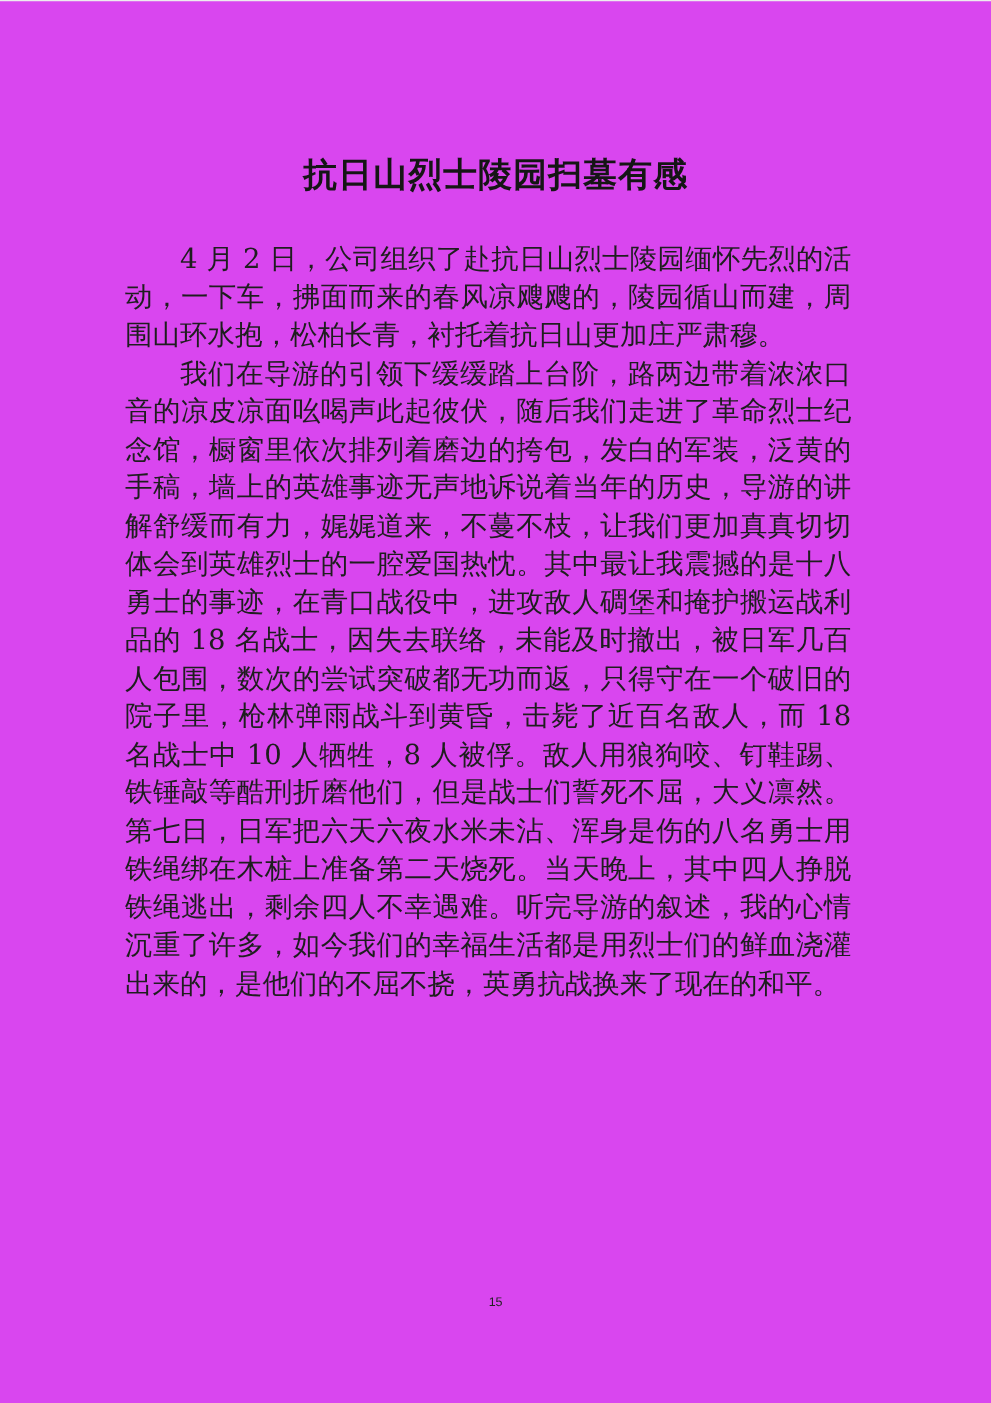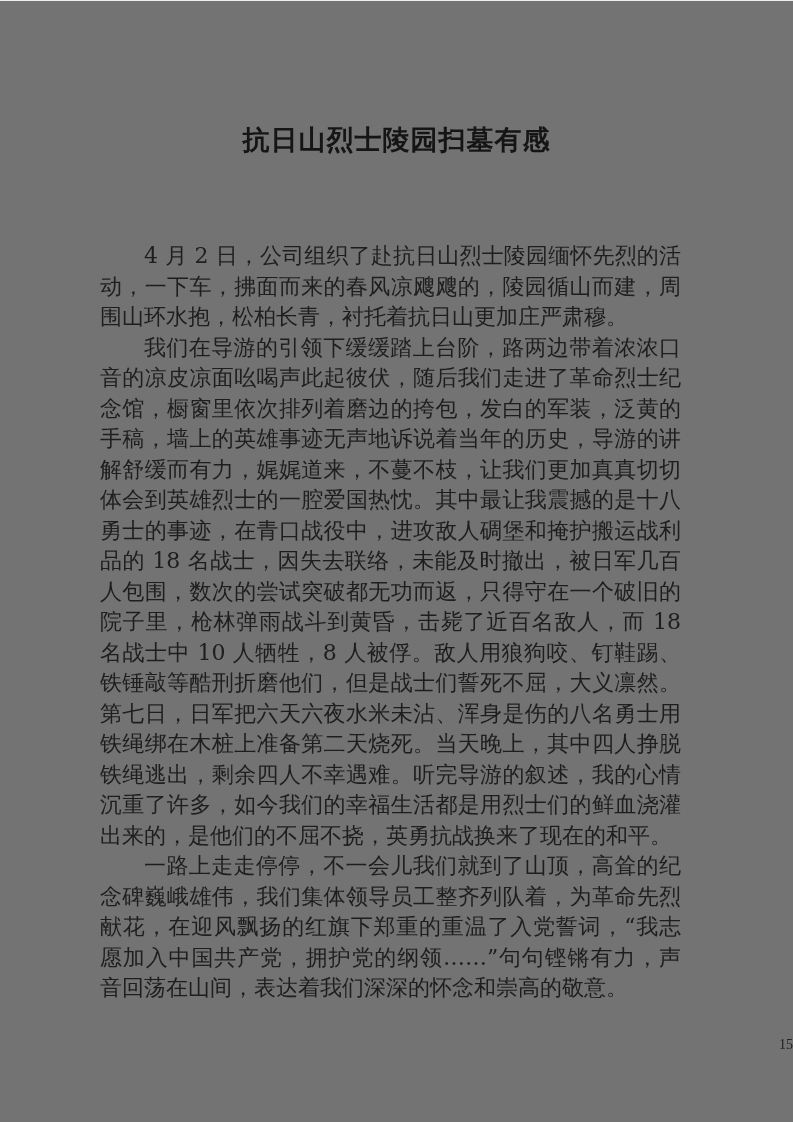--- a/index.html
+++ b/index.html
@@ -5,21 +5,21 @@
   html, body {
     margin: 0;
     padding: 0;
     background: #ffffff;
   }
   .page {
     position: relative;
     width: 793px;
     height: 1122px;
     margin: 0 auto;
-    background: #737373;
+    background: #d946ef;
     border-top: 1px solid #ededed;
     overflow: hidden;
     color: #1b1b1b;
     font-family: "DejaVu Serif", "Liberation Serif", serif;
   }
   .doc-title {
     position: absolute;
     top: 121px;
     left: 0;
     width: 100%;
@@ -34,46 +34,44 @@
   .doc-body {
     position: absolute;
     top: 192px;
     left: 100px;
     width: 581px;
     font-size: 22px;
     line-height: 30.5px;
     text-align: justify;
     text-justify: inter-ideograph;
     color: #1e1e1e;
-    margin-top: 48px;
   }
   .doc-body p {
     margin: 0;
     padding: 0;
     text-indent: 2em;
   }
   .page-number {
     position: absolute;
     top: 1036px;
     left: 0;
     width: 100%;
-    text-align: right;
-    font-size: 14px;
+    text-align: center;
+    font-size: 10px;
     color: #222222;
-    font-family: Liberation Serif, serif;
+    font-family: Liberation Sans, sans-serif;
   }
 </style>
 </head>
 <body>
 
 <div class="page">
 
   <h1 class="doc-title">抗日山烈士陵园扫墓有感</h1>
 
   <div class="doc-body">
     <p>4 月 2 日，公司组织了赴抗日山烈士陵园缅怀先烈的活动，一下车，拂面而来的春风凉飕飕的，陵园循山而建，周围山环水抱，松柏长青，衬托着抗日山更加庄严肃穆。</p>
     <p>我们在导游的引领下缓缓踏上台阶，路两边带着浓浓口音的凉皮凉面吆喝声此起彼伏，随后我们走进了革命烈士纪念馆，橱窗里依次排列着磨边的挎包，发白的军装，泛黄的手稿，墙上的英雄事迹无声地诉说着当年的历史，导游的讲解舒缓而有力，娓娓道来，不蔓不枝，让我们更加真真切切体会到英雄烈士的一腔爱国热忱。其中最让我震撼的是十八勇士的事迹，在青口战役中，进攻敌人碉堡和掩护搬运战利品的 18 名战士，因失去联络，未能及时撤出，被日军几百人包围，数次的尝试突破都无功而返，只得守在一个破旧的院子里，枪林弹雨战斗到黄昏，击毙了近百名敌人，而 18 名战士中 10 人牺牲，8 人被俘。敌人用狼狗咬、钉鞋踢、铁锤敲等酷刑折磨他们，但是战士们誓死不屈，大义凛然。第七日，日军把六天六夜水米未沾、浑身是伤的八名勇士用铁绳绑在木桩上准备第二天烧死。当天晚上，其中四人挣脱铁绳逃出，剩余四人不幸遇难。听完导游的叙述，我的心情沉重了许多，如今我们的幸福生活都是用烈士们的鲜血浇灌出来的，是他们的不屈不挠，英勇抗战换来了现在的和平。</p>
-    <p>一路上走走停停，不一会儿我们就到了山顶，高耸的纪念碑巍峨雄伟，我们集体领导员工整齐列队着，为革命先烈献花，在迎风飘扬的红旗下郑重的重温了入党誓词，“我志愿加入中国共产党，拥护党的纲领……”句句铿锵有力，声音回荡在山间，表达着我们深深的怀念和崇高的敬意。</p>
   </div>
 
   <div class="page-number">15</div>
 
 </div>
 
 </body></html>

